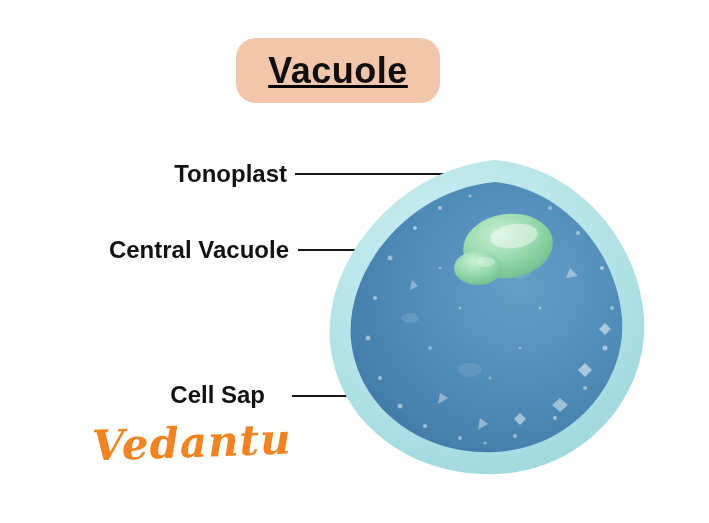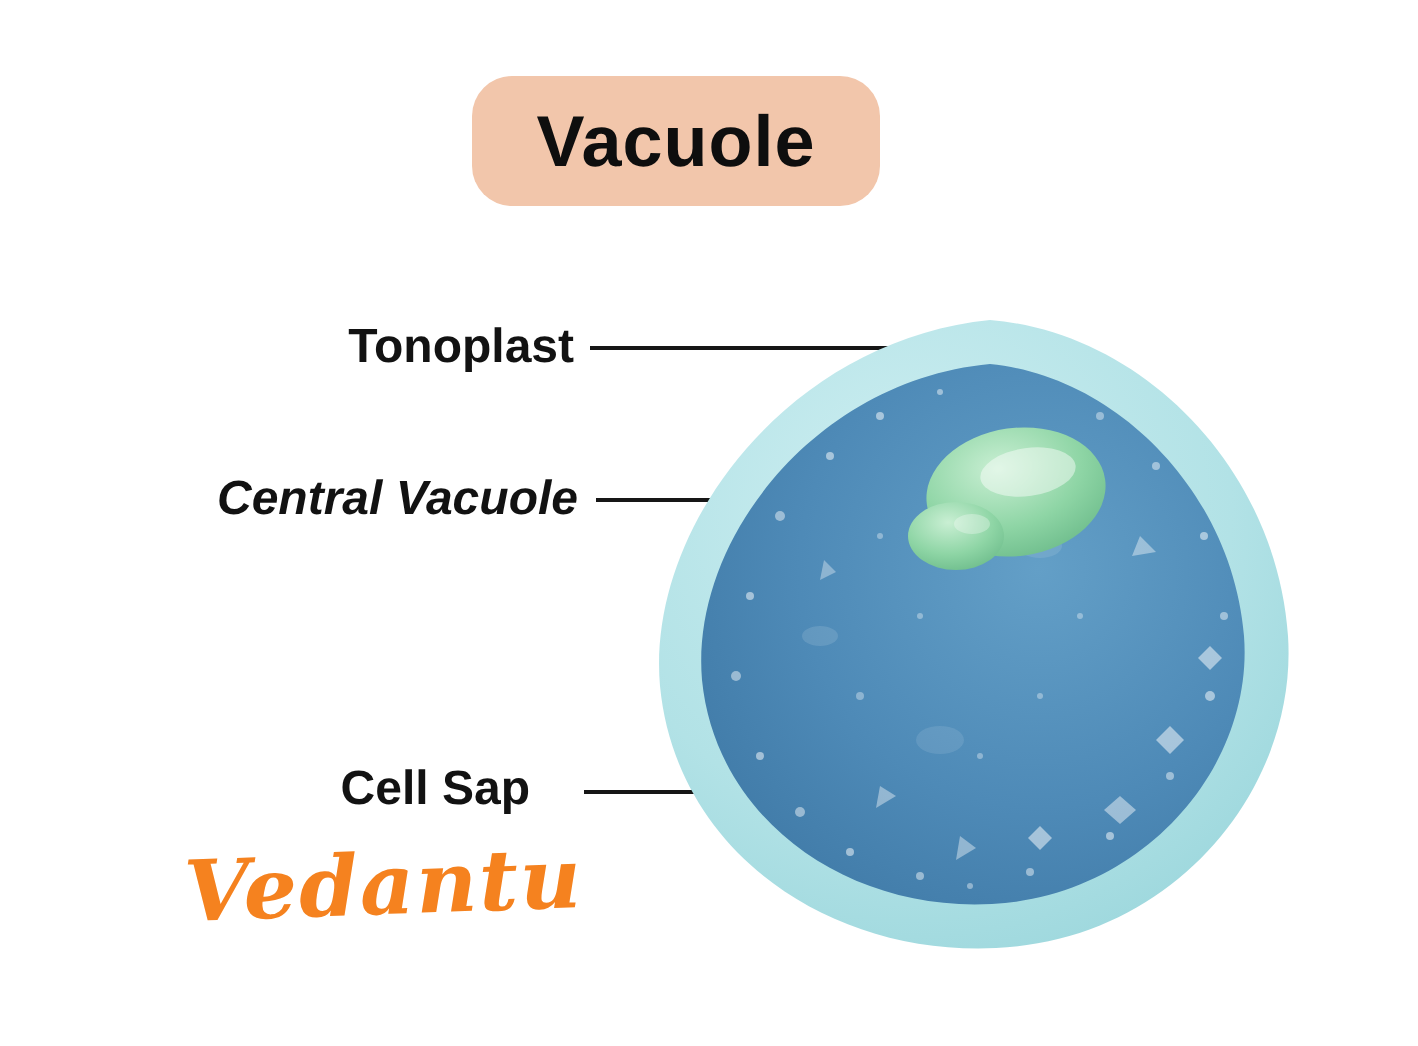--- a/index.html
+++ b/index.html
@@ -20,37 +20,38 @@
     position: absolute;
     left: 236px;
     top: 38px;
     width: 204px;
     height: 65px;
     background: #f2c6ab;
     border-radius: 20px;
     display: flex;
     align-items: center;
     justify-content: center;
+    text-decoration: underline;
   }
   .title-text {
     font-size: 36px;
     font-weight: 800;
     color: #0e0e0e;
     letter-spacing: 0.5px;
   }
   .diagram-label {
     position: absolute;
     font-size: 24px;
     font-weight: 700;
     color: #121212;
     white-space: nowrap;
     text-align: center;
   }
   .label-tonoplast { right: 422px; top: 160px; }
-  .label-central-vacuole { right: 420px; top: 236px; font-style: italic; }
+  .label-central-vacuole { right: 420px; top: 236px; }
   .label-cell-sap { right: 444px; top: 381px; }
   .leader-line {
     position: absolute;
     height: 2px;
     background: #161616;
   }
   .line-tonoplast { left: 295px; top: 173px; width: 205px; }
   .line-central-vacuole { left: 298px; top: 249px; width: 194px; }
   .line-cell-sap { left: 292px; top: 395px; width: 204px; }
   .cell-svg {

